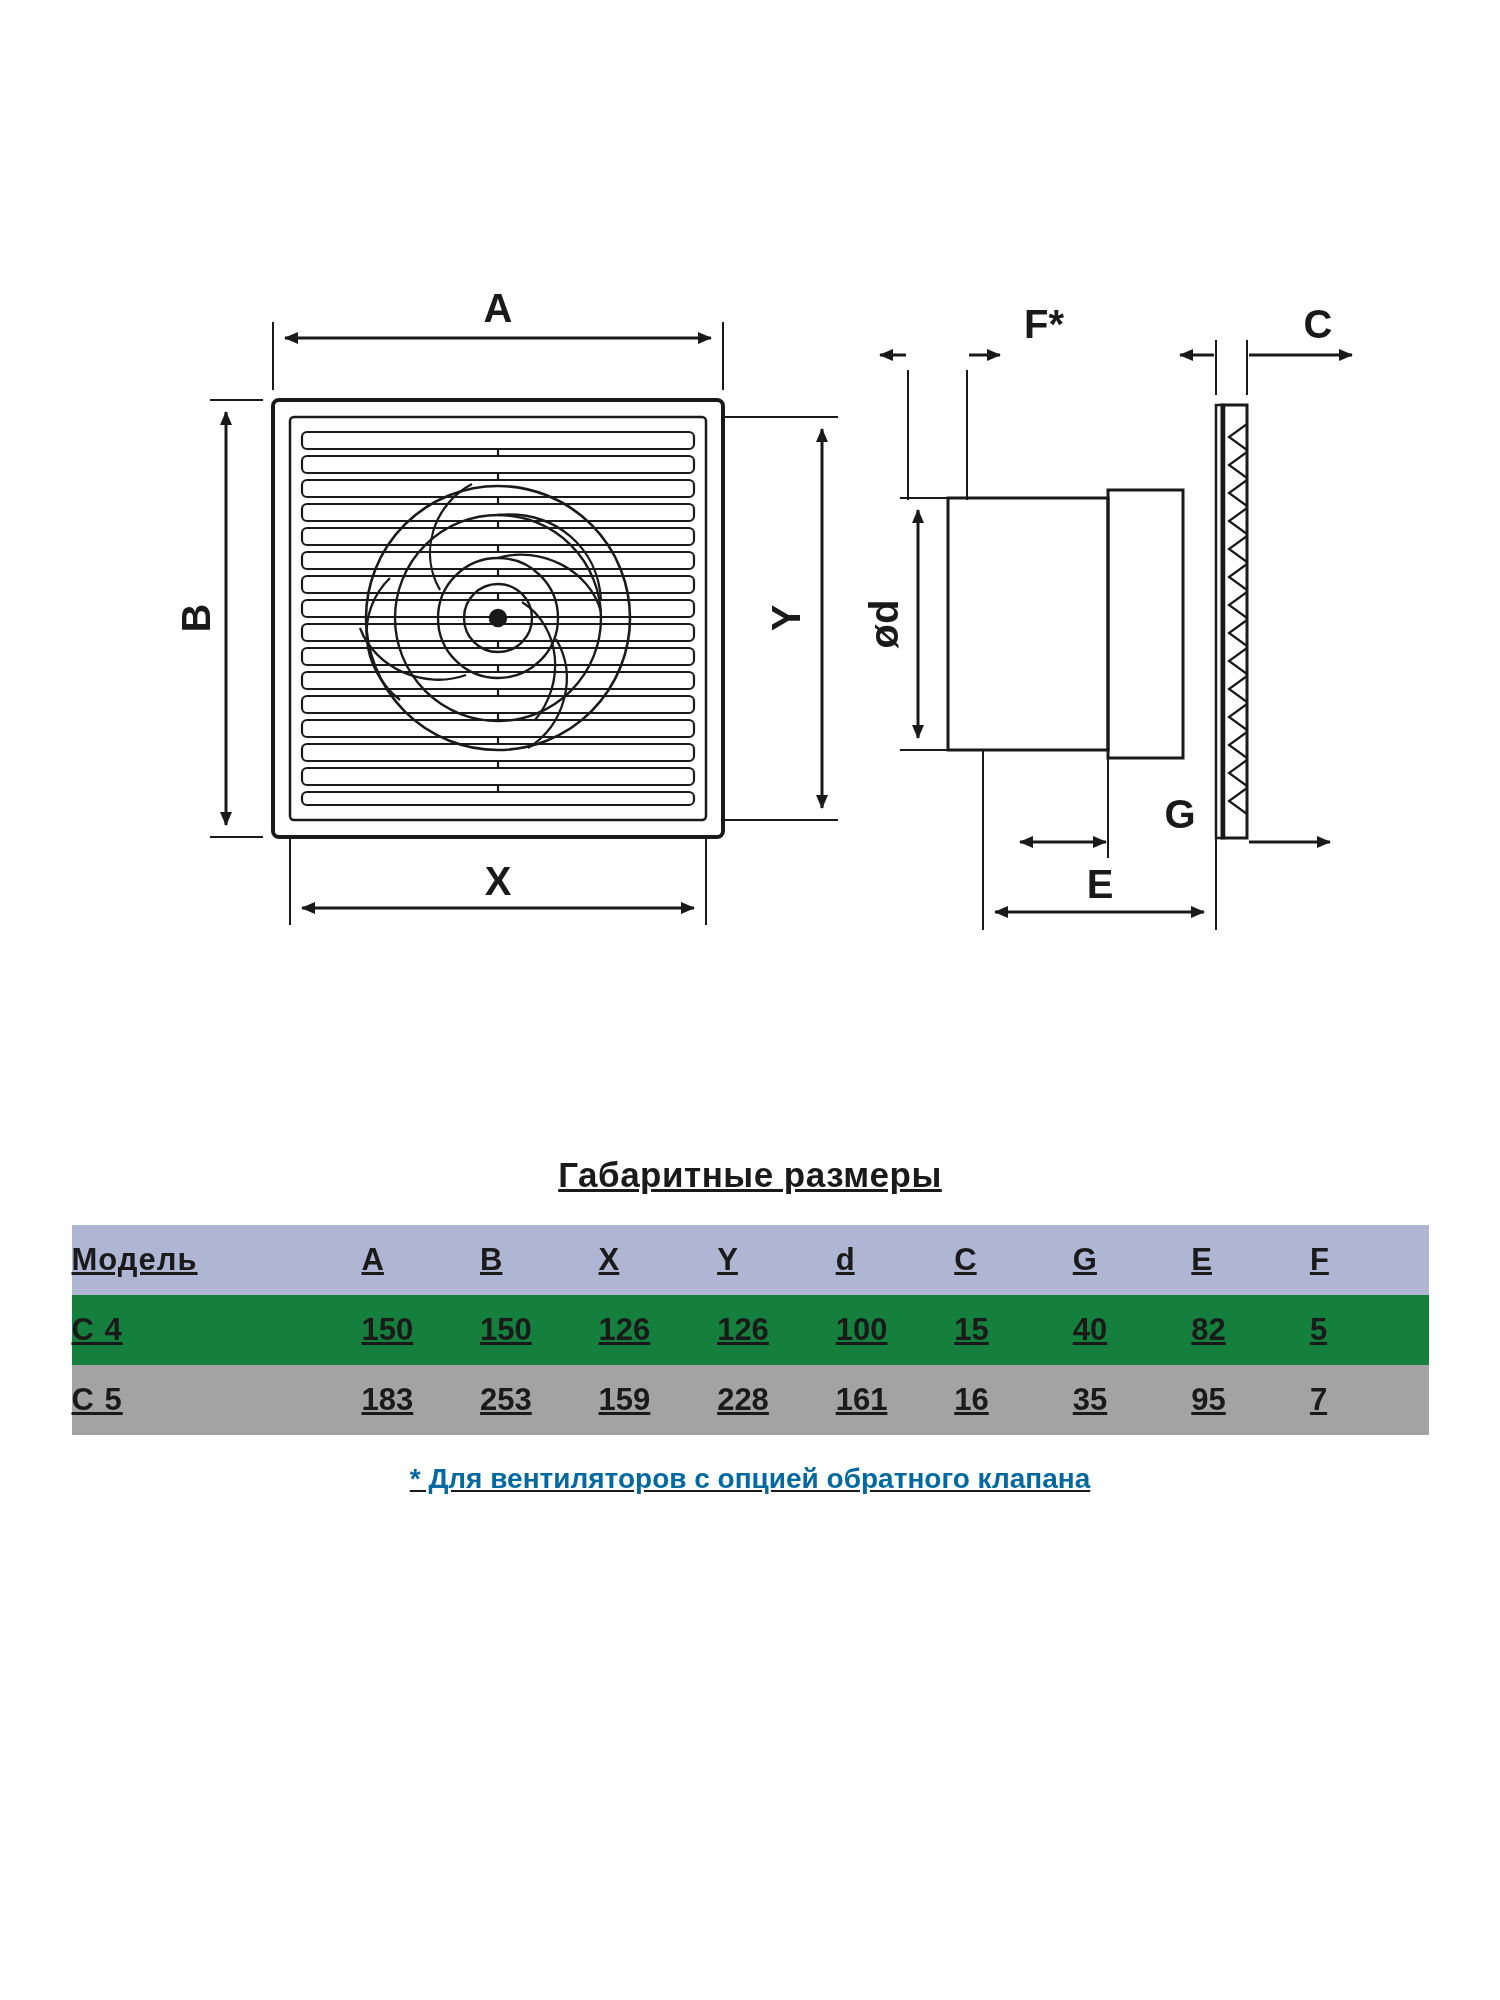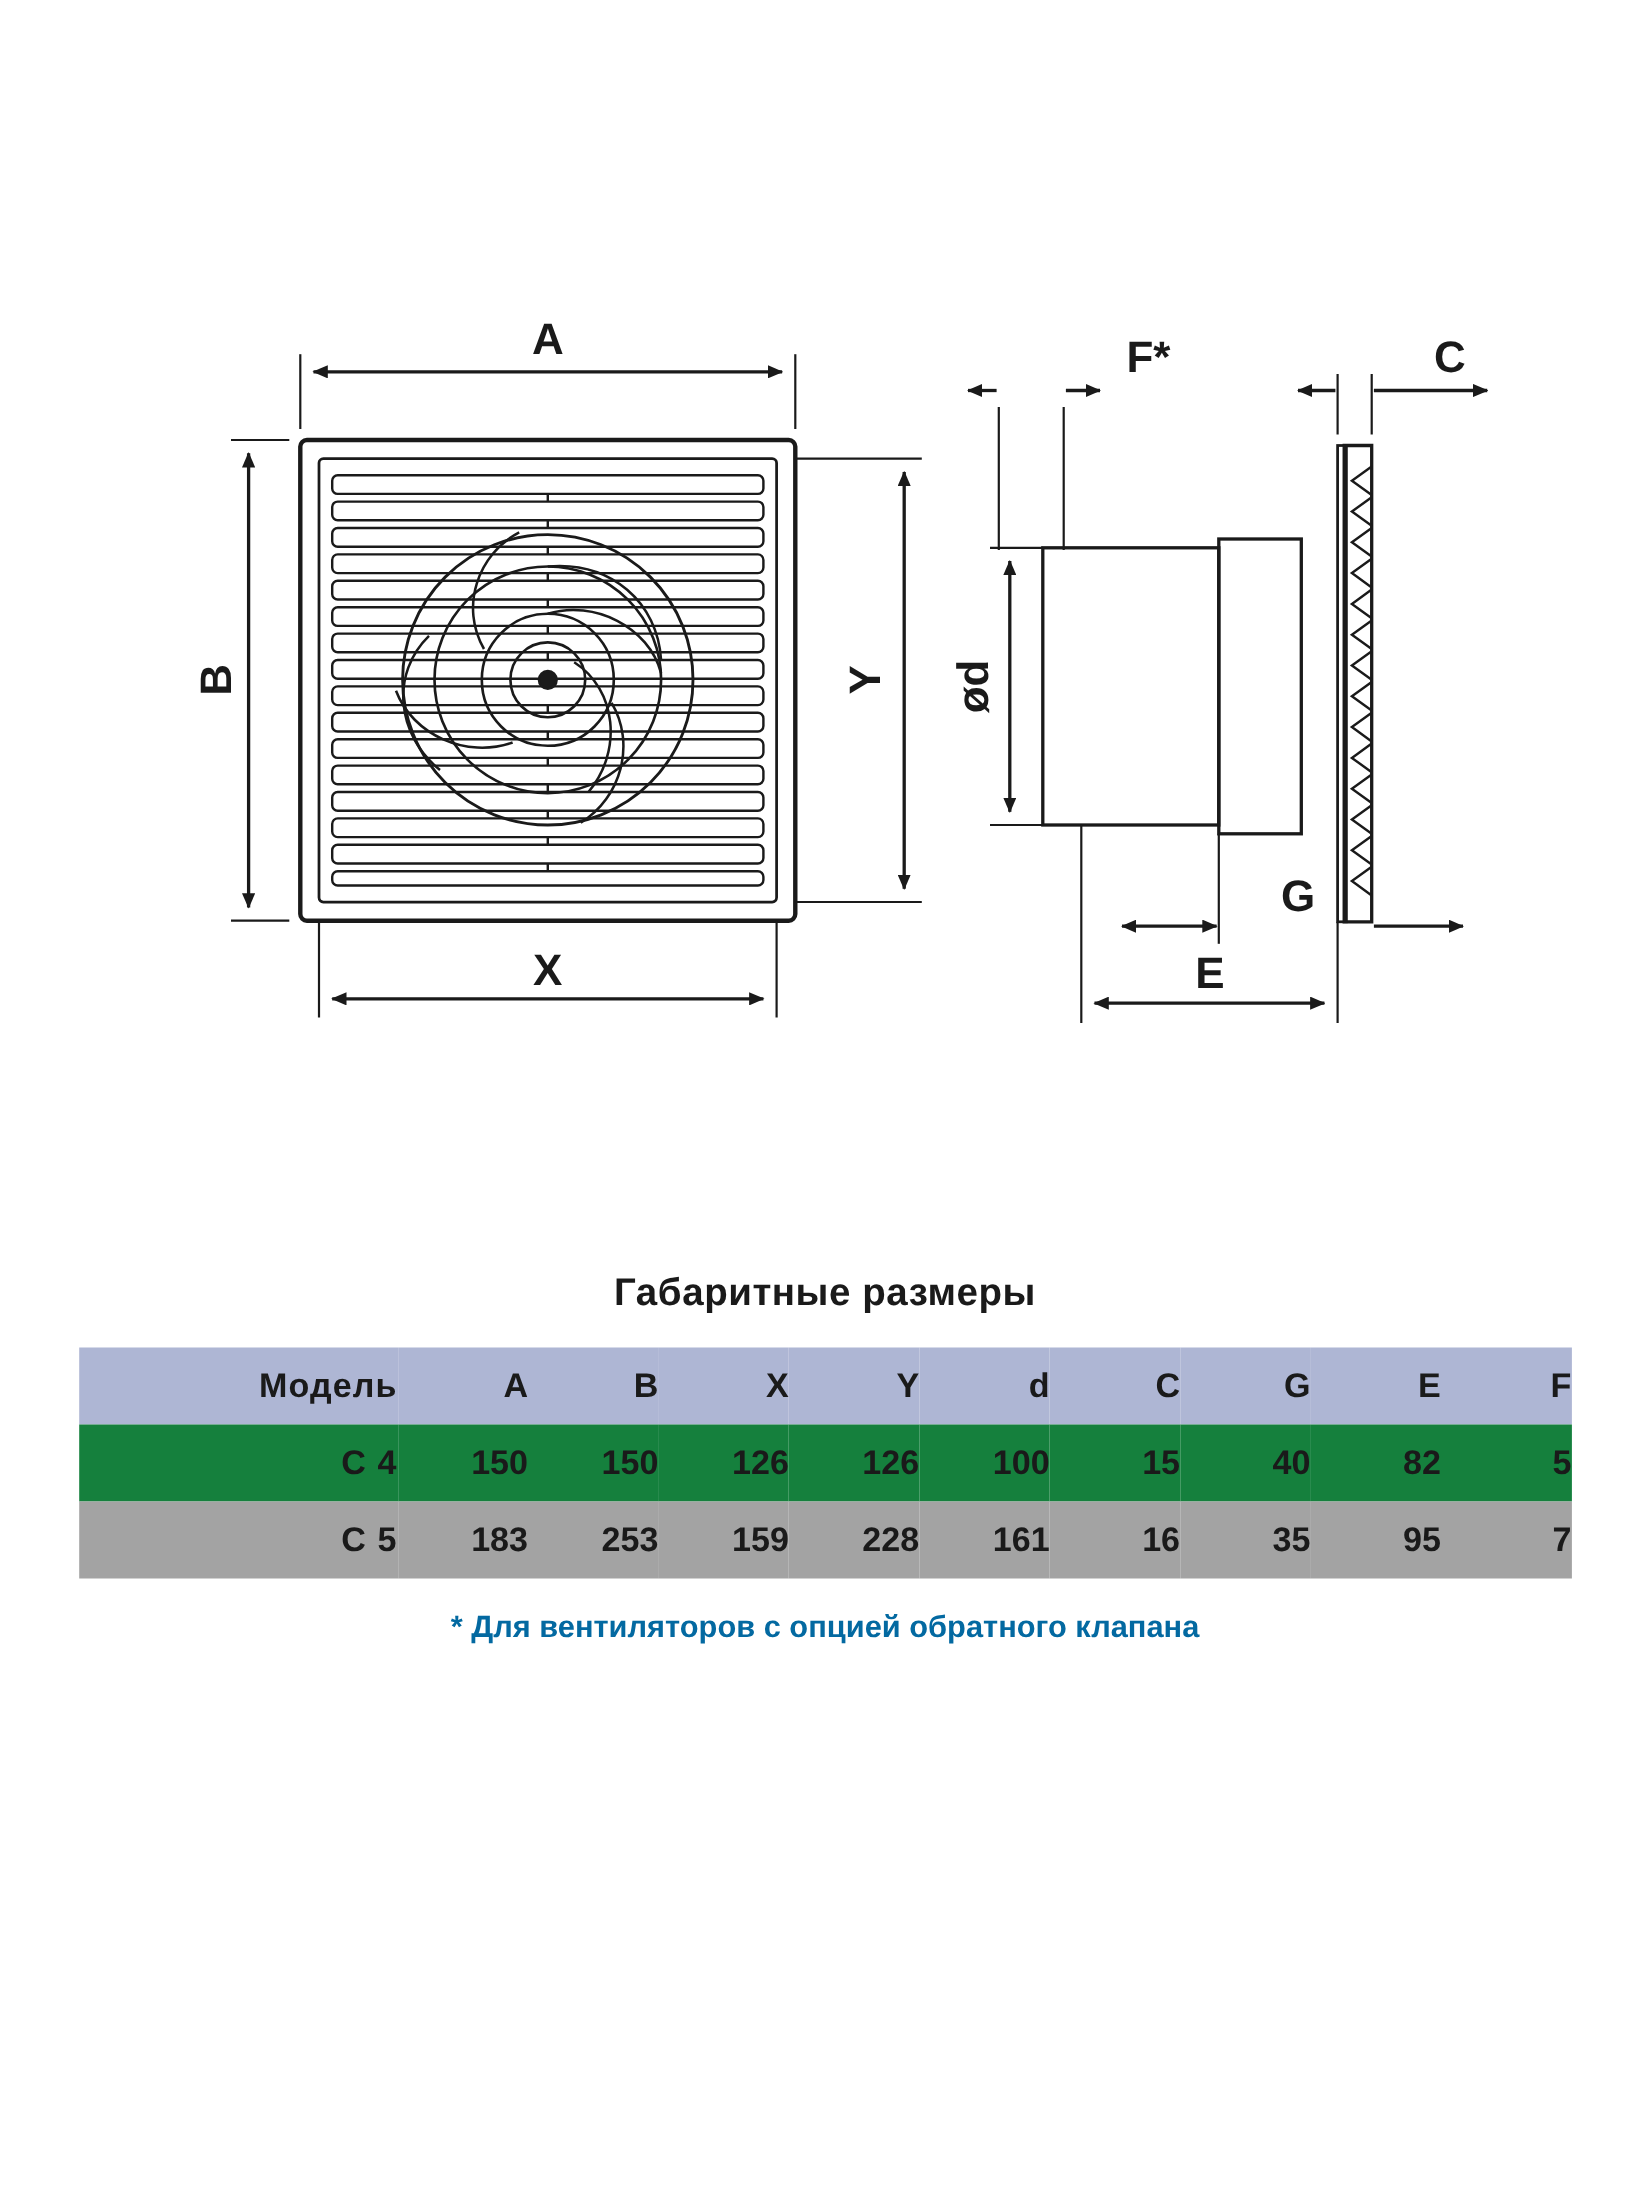--- a/index.html
+++ b/index.html
@@ -27,39 +27,40 @@
     left: 0;
     top: 0;
     width: 1500px;
     height: 1000px;
   }
   .table-section {
     position: absolute;
     left: 0;
     top: 1155px;
     width: 1500px;
+    text-decoration: underline;
   }
   .table-title {
     text-align: center;
     font-size: 35px;
     font-weight: bold;
     color: #1a1a1a;
     letter-spacing: 0.5px;
     margin: 0 0 30px 0;
   }
   table.dims {
     border-collapse: collapse;
     width: 1357px;
     margin: 0 auto;
     table-layout: fixed;
   }
   table.dims th, table.dims td {
     font-size: 31px;
     font-weight: bold;
-    text-align: right;
+    text-align: left;
     padding: 0;
     height: 70px;
     vertical-align: middle;
     color: #1a1a1a;
   }
   table.dims thead tr {
     background: #aeb6d4;
   }
   table.dims tbody tr.odd {
     background: #15803d;

